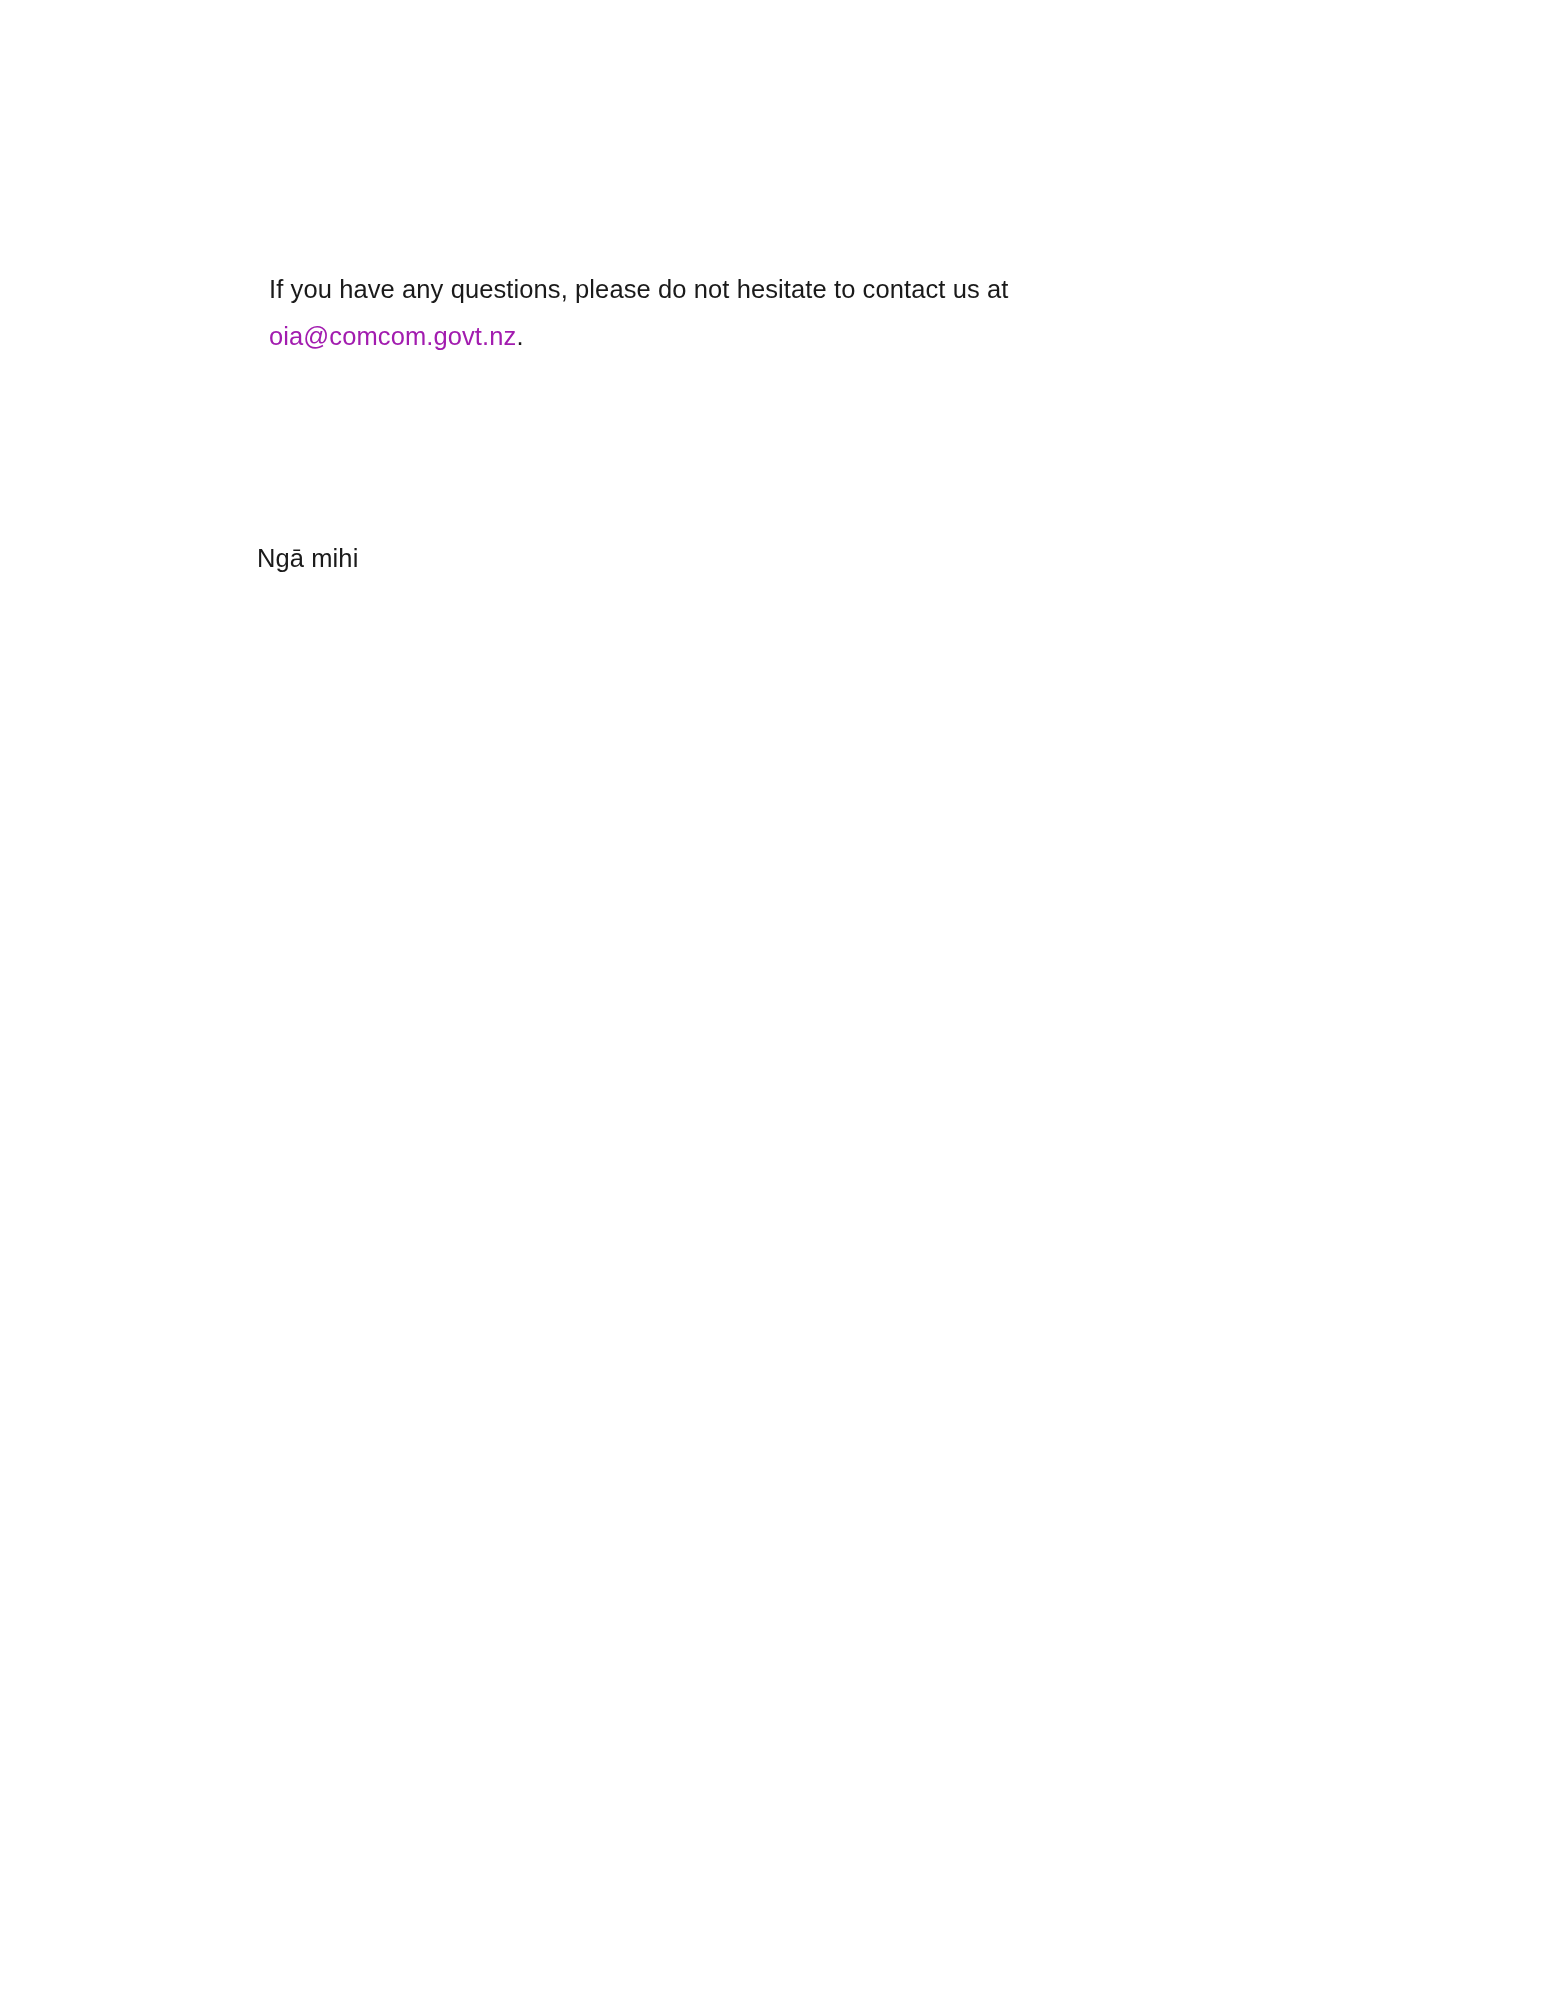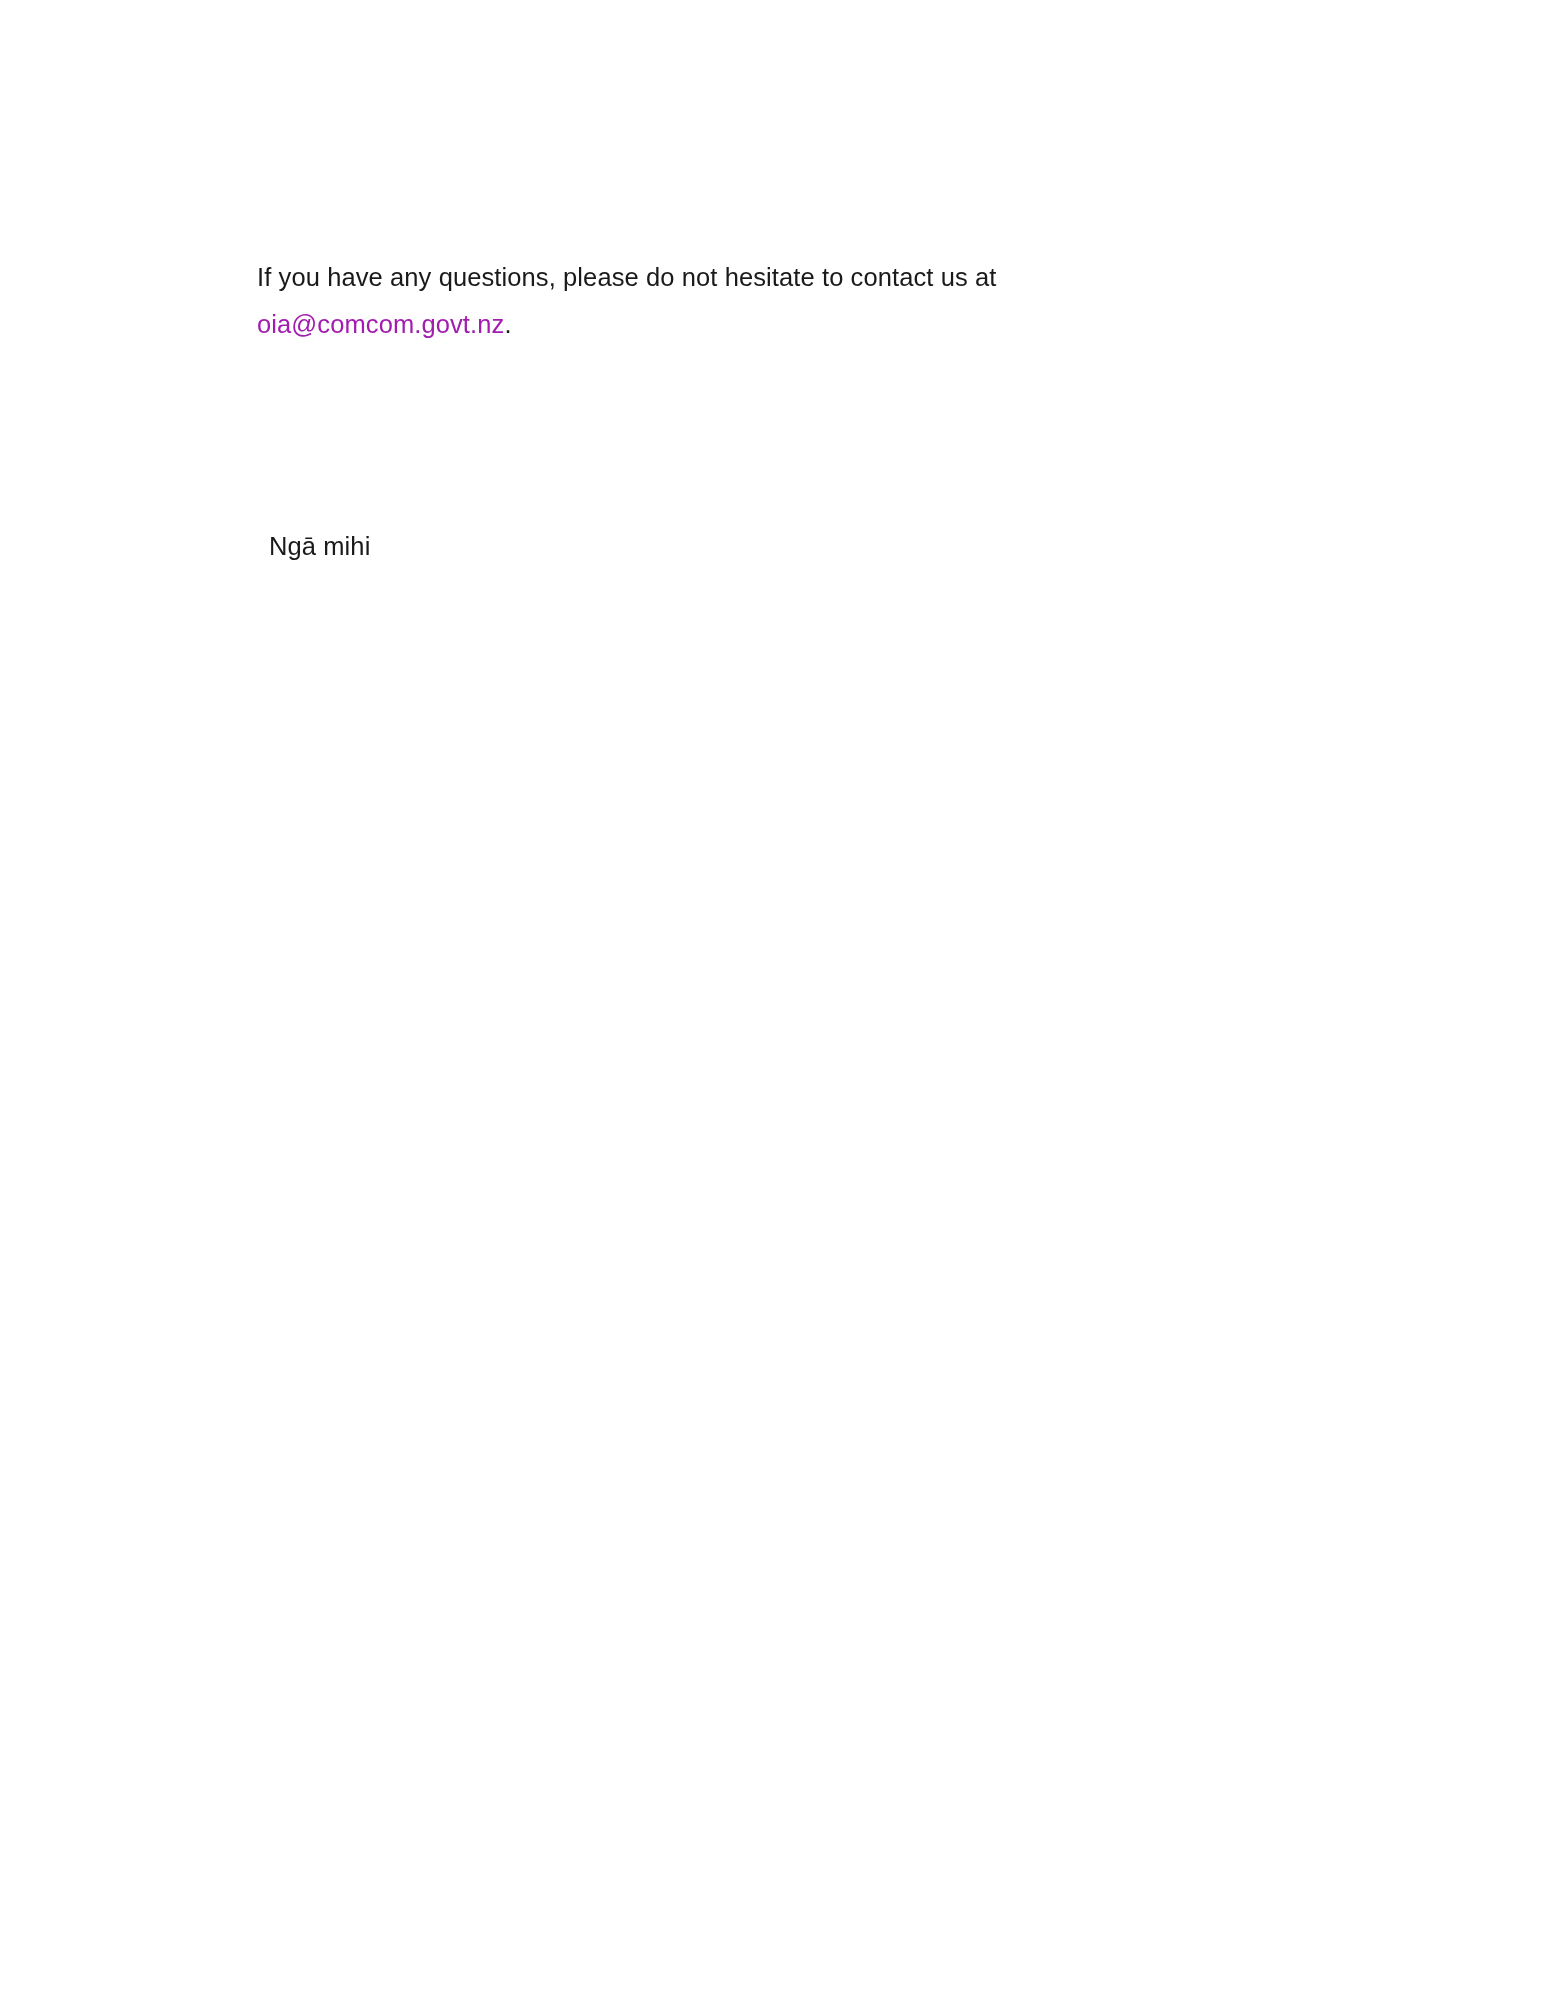--- a/index.html
+++ b/index.html
@@ -26,39 +26,39 @@
   .doc-body {
     position: absolute;
     left: 253px;
     top: 250px;
     width: 840px;
   }
   .para {
     font-size: 25.5px;
     line-height: 47px;
     color: #1a1a1a;
-    margin: 4px;
+    margin: 16px;
     font-weight: 400;
     letter-spacing: 0.1px;
   }
   .para .line {
     display: block;
   }
   a.email-link {
     color: #a21caf;
     text-decoration: none;
   }
   .spacer-block {
     height: 155px;
   }
   .signoff {
     font-size: 25.5px;
     line-height: 47px;
     color: #1a1a1a;
-    margin: 16px;
+    margin: 4px;
     font-weight: 400;
     letter-spacing: 0.1px;
   }
 </style>
 </head>
 <body>
 
 <div class="page">
 
   <div class="doc-body">

